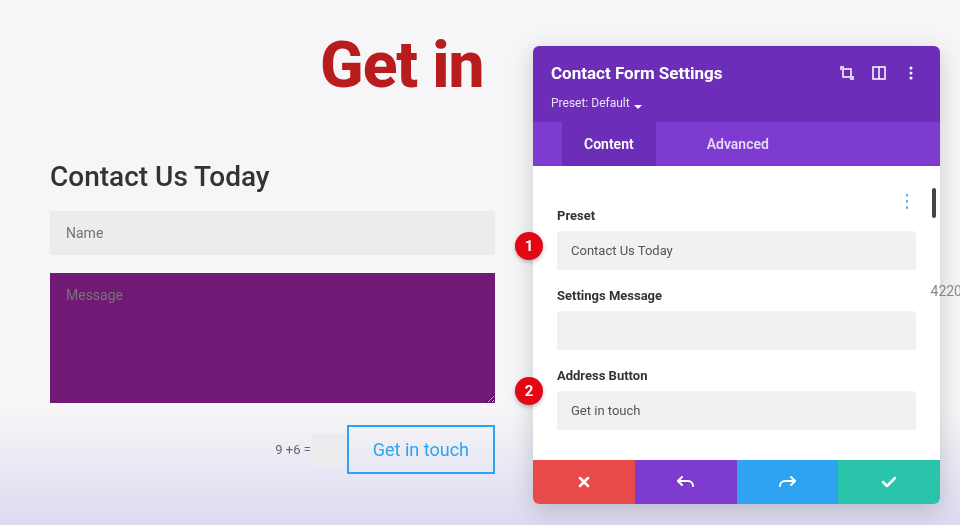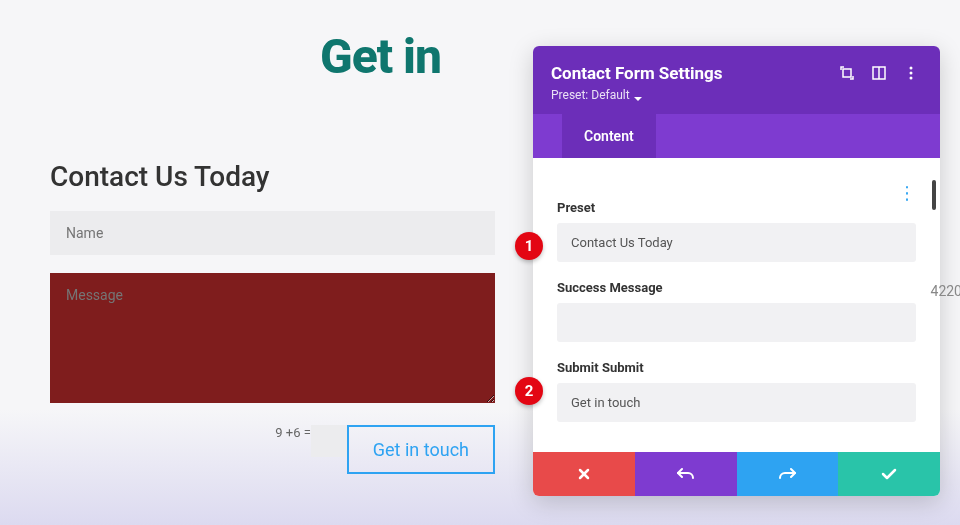--- a/index.html
+++ b/index.html
@@ -9,23 +9,23 @@
       font-family: -apple-system, BlinkMacSystemFont, 'Segoe UI', Roboto, sans-serif;
       background: linear-gradient(180deg, #f6f6f8 0%, #f6f6f8 78%, #dcdaf0 100%);
       position: relative;
       overflow: hidden;
     }
 
     .hero-title {
       position: absolute;
       top: 28px;
       left: 320px;
-      font-size: 48px;
+      font-size: 64px;
       font-weight: 800;
-      color: #0f766e;
+      color: #b91c1c;
       letter-spacing: -1px;
     }
 
     .form-area {
       position: absolute;
       top: 160px;
       left: 50px;
       width: 445px;
     }
 
@@ -48,32 +48,33 @@
       border: none;
       padding: 14px 16px;
       font-size: 14px;
       color: #999;
       font-family: inherit;
     }
 
     .msgfield {
       width: 100%;
       height: 130px;
-      background: #7f1d1d;
+      background: #701a75;
       border: none;
       padding: 14px 16px;
       font-size: 14px;
       color: #999;
       font-family: inherit;
       resize: both;
     }
 
     .captcha-row {
       margin-top: 18px;
       display: flex;
+      align-items: center;
       justify-content: flex-end;
     }
 
     .captcha-text {
       font-size: 13px;
       color: #666;
     }
 
     .captcha-box {
       width: 36px;
@@ -127,21 +128,21 @@
       display: flex;
       align-items: center;
       justify-content: center;
       margin-left: 10px;
       cursor: pointer;
     }
 
     .panel-preset {
       font-size: 12px;
       color: rgba(255,255,255,.85);
-      margin-top: 4px;
+      margin-top: 12px;
       display: flex;
       align-items: flex-end;
       gap: 4px;
     }
 
     .panel-tabs {
       background: #7e3bd0;
       display: flex;
     }
 
@@ -306,33 +307,34 @@
     <div class="panel-preset">
       <span>Preset: Default</span>
       <svg width="8" height="5" viewBox="0 0 8 5" fill="#fff">
           <path d="M0 0l4 4 4-4z"></path>
         </svg>
     </div>
   </div>
 
   <div class="panel-tabs">
     <div class="panel-tab active">Content</div>
+    <div class="panel-tab">Advanced</div>
   </div>
 
   <div class="panel-body">
     <div class="side-bar"></div>
     <div class="section-dots">⋮</div>
 
     <div class="panel-field-label">Preset</div>
     <input class="panel-input" value="Contact Us Today" style="">
 
-    <div class="panel-field-label">Success Message</div>
+    <div class="panel-field-label">Settings Message</div>
     <input class="panel-input" value="" style="">
 
-    <div class="panel-field-label">Submit Submit</div>
+    <div class="panel-field-label">Address Button</div>
     <input class="panel-input" value="Get in touch" style="">
   </div>
 
   <div class="panel-footer">
     <button class="footer-btn fb-red">
       <svg width="14" height="14" viewBox="0 0 14 14" stroke="#fff" stroke-width="2.5" stroke-linecap="round">
           <line x1="3" y1="3" x2="11" y2="11"></line>
           <line x1="11" y1="3" x2="3" y2="11"></line>
         </svg>
     </button>

